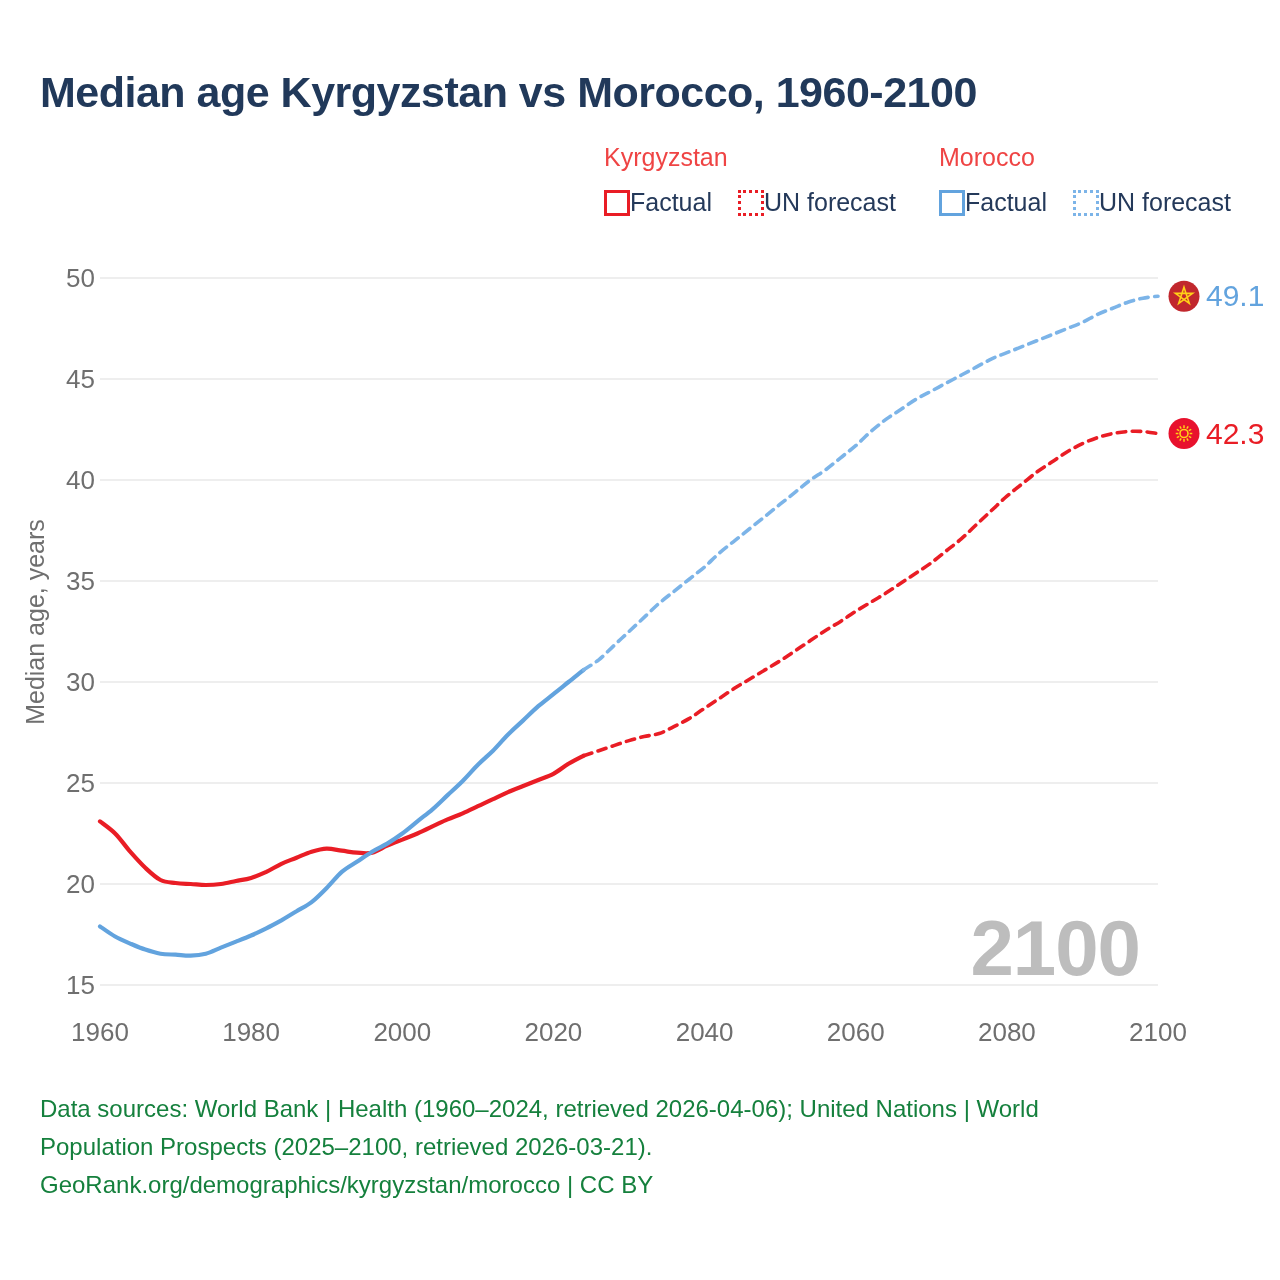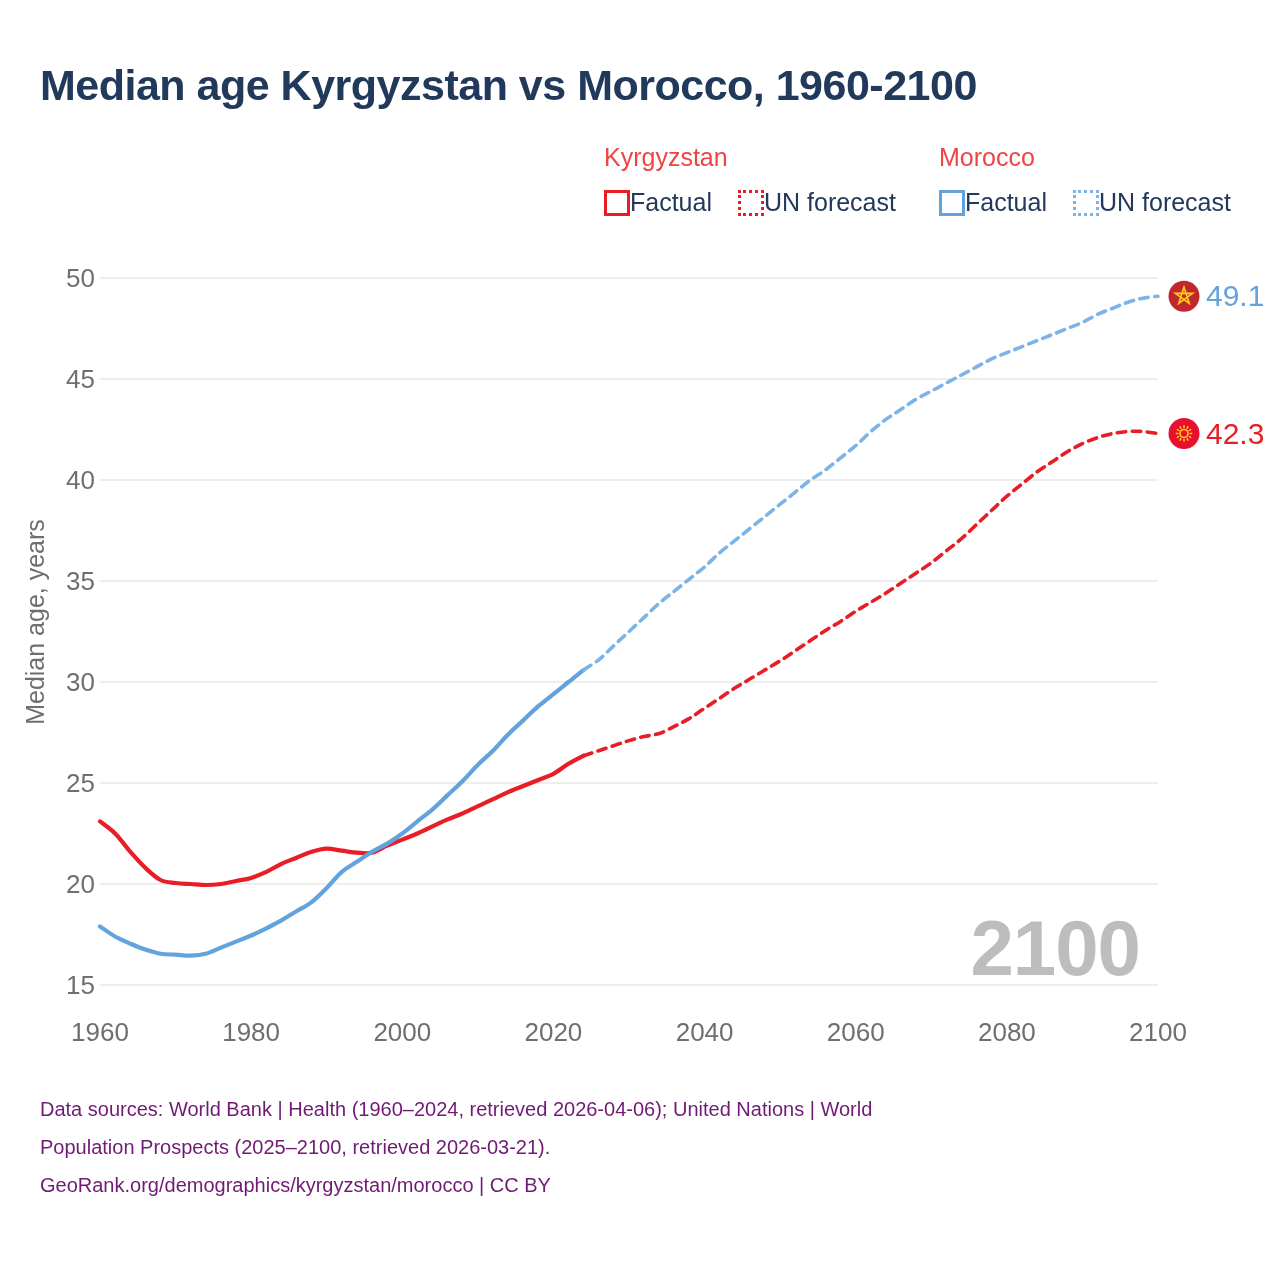--- a/index.html
+++ b/index.html
@@ -1,41 +1,41 @@
 <!DOCTYPE html>
 <html><head>
 <meta charset="utf-8">
 <style>
   html,body{margin:0;padding:0;background:#ffffff;}
   .page{
     position:relative;width:1280px;height:1280px;overflow:hidden;background:#fff;
     font-family:"Liberation Sans", sans-serif;
   }
   .title{
-    position:absolute;left:40px;top:61px;margin:0;
+    position:absolute;left:40px;top:68px;margin:0;
     font-size:43px;font-weight:bold;color:#21395a;letter-spacing:-0.5px;
   }
   .legend{position:absolute;top:143px;left:0;width:1280px;}
   .legend-group{position:absolute;top:0;}
   .legend-group.g0{left:604px;}
   .legend-group.g1{left:939px;}
   .legend-title{font-size:25px;color:#ef4444;margin:0 0 16px 0;}
   .legend-row{display:flex;align-items:center;gap:26px;}
   .legend-item{display:flex;align-items:center;gap:0;}
   .swatch{width:20px;height:20px;background:#fff;display:inline-block;}
   .swatch.solid{border-width:3px;border-style:solid;}
   .swatch.dotted{border-width:3px;border-style:dotted;}
   .legend-label{font-size:25px;color:#24395a;white-space:nowrap;}
   .watermark{
     position:absolute;top:903px;left:840px;width:300px;text-align:right;
     font-size:78px;font-weight:bold;color:#bdbdbd;letter-spacing:-1px;z-index:1;
   }
   #chart{position:absolute;left:0;top:0;z-index:2;pointer-events:none;}
   .footer{position:absolute;left:40px;top:1090px;z-index:3;}
-  .footer-line{font-size:20px;color:#701a75;line-height:38px;white-space:nowrap;}
+  .footer-line{font-size:24px;color:#15803d;line-height:38px;white-space:nowrap;}
 </style>
 </head>
 <body>
 
 <div class="page">
 
   <h1 class="title">Median age Kyrgyzstan vs Morocco, 1960-2100</h1>
 
   <div class="legend">
     <div class="legend-group g0">

